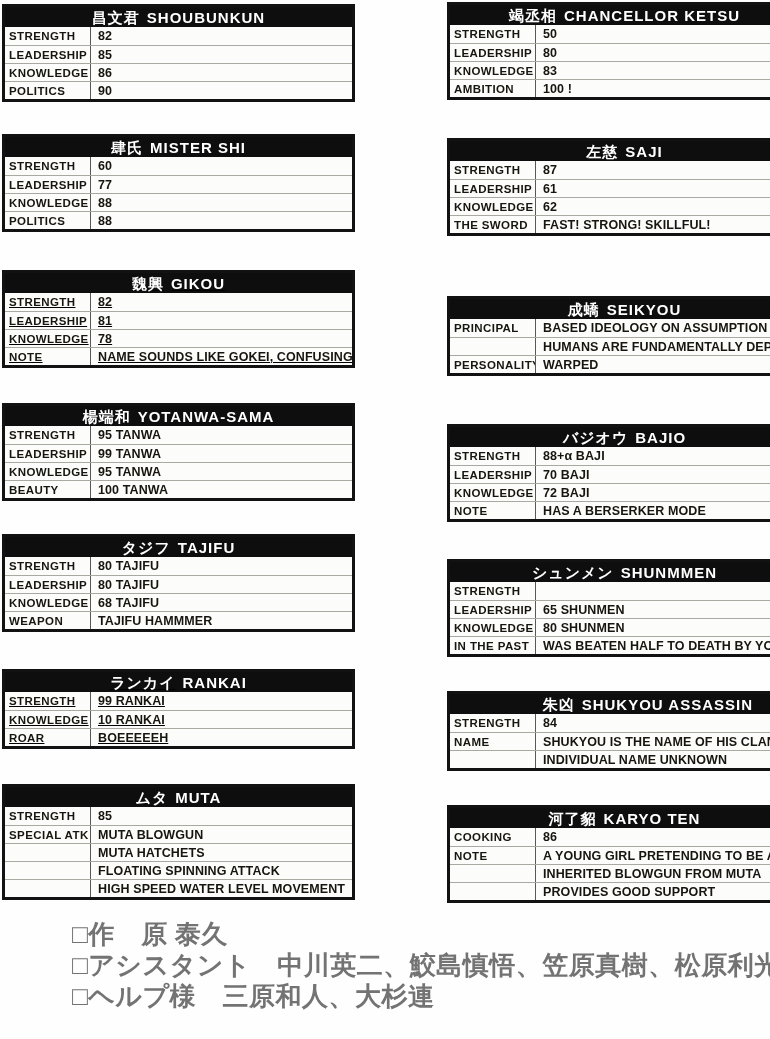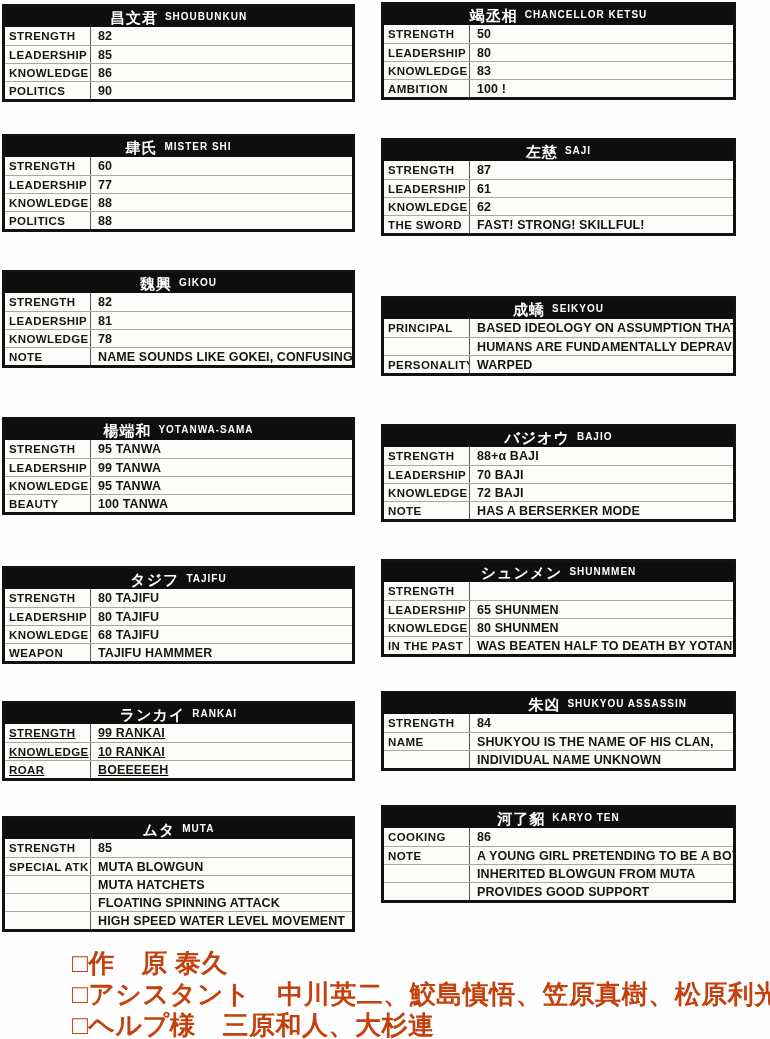--- a/index.html
+++ b/index.html
@@ -6,21 +6,21 @@
   body{
     width:770px;height:1039px;
     font-family:"Liberation Sans", sans-serif;
     -webkit-font-smoothing:antialiased;
   }
   .page{position:relative;width:770px;height:1039px;background:#fefefe;overflow:hidden;}
 
   .columns{
     display:grid;
     grid-template-columns:353px 355px;
-    column-gap:26px;
+    column-gap:92px;
     padding:4px 0 0 2px;
     align-items:start;
   }
   .col{display:flex;flex-direction:column;align-items:stretch;}
 
   
   .stat-table{
     border:3px solid #121212;
     background:#fcfcfa;
     box-sizing:border-box;
@@ -32,21 +32,21 @@
     display:flex;
     align-items:center;
     justify-content:center;
     gap:7px;
     overflow:hidden;
   }
   .stat-header .jp{
     font-size:15px;font-weight:bold;letter-spacing:1px;line-height:1;
   }
   .stat-header .en{
-    font-size:10px;font-weight:bold;letter-spacing:1px;line-height:1;
+    font-size:15px;font-weight:bold;letter-spacing:1px;line-height:1;
   }
   .rows{display:block;}
   .stat-row{
     display:flex;
     box-sizing:border-box;
     height:18px;
     border-top:1px solid #a9a9a1;
     align-items:center;
     background:#fcfcfa;
   }
@@ -62,22 +62,22 @@
   .stat-row .value{
     flex:1 1 auto;
     padding-left:7px;
     font-size:12.5px;font-weight:bold;letter-spacing:0.1px;color:#17150f;
     white-space:nowrap;overflow:hidden;
   }
 
   
   .col-left  .stat-table:nth-of-type(1){margin-bottom:32px;}
   .col-left  .stat-table:nth-of-type(2){margin-bottom:38px;}
-  .col-left  .stat-table:nth-of-type(3){margin-bottom:49px;}
-  .col-left  .stat-table:nth-of-type(4){margin-bottom:51px;}
+  .col-left  .stat-table:nth-of-type(3){margin-bottom:35px;text-decoration:underline;}
+  .col-left  .stat-table:nth-of-type(4){margin-bottom:33px;}
   .col-left  .stat-table:nth-of-type(5){margin-bottom:37px;}
   .col-left  .stat-table:nth-of-type(6){margin-bottom:35px;text-decoration:underline;}
   .col-right .stat-table:nth-of-type(1){margin-top:-2px;margin-bottom:38px;}
   .col-right .stat-table:nth-of-type(2){margin-bottom:20px;}
   .col-right .stat-table:nth-of-type(3){margin-bottom:48px;margin-top:40px;}
   .col-right .stat-table:nth-of-type(4){margin-bottom:37px;}
   .col-right .stat-table:nth-of-type(5){margin-bottom:34px;}
   .col-right .stat-table:nth-of-type(6){margin-bottom:34px;}
 
   
@@ -88,21 +88,21 @@
 
   
   .credits{
     margin:16px 0 0 72px;
   }
   .credit-line{
     font-family:"Liberation Serif", serif;
     font-weight:bold;
     font-size:26px;
     line-height:31px;
-    color:#c2410c;
+    color:#737373;
     letter-spacing:0.5px;
     white-space:nowrap;
   }
 </style>
 </head>
 <body>
 
 <div class="page">
   <div class="columns">
     <div class="col col-left" id="col-left">

